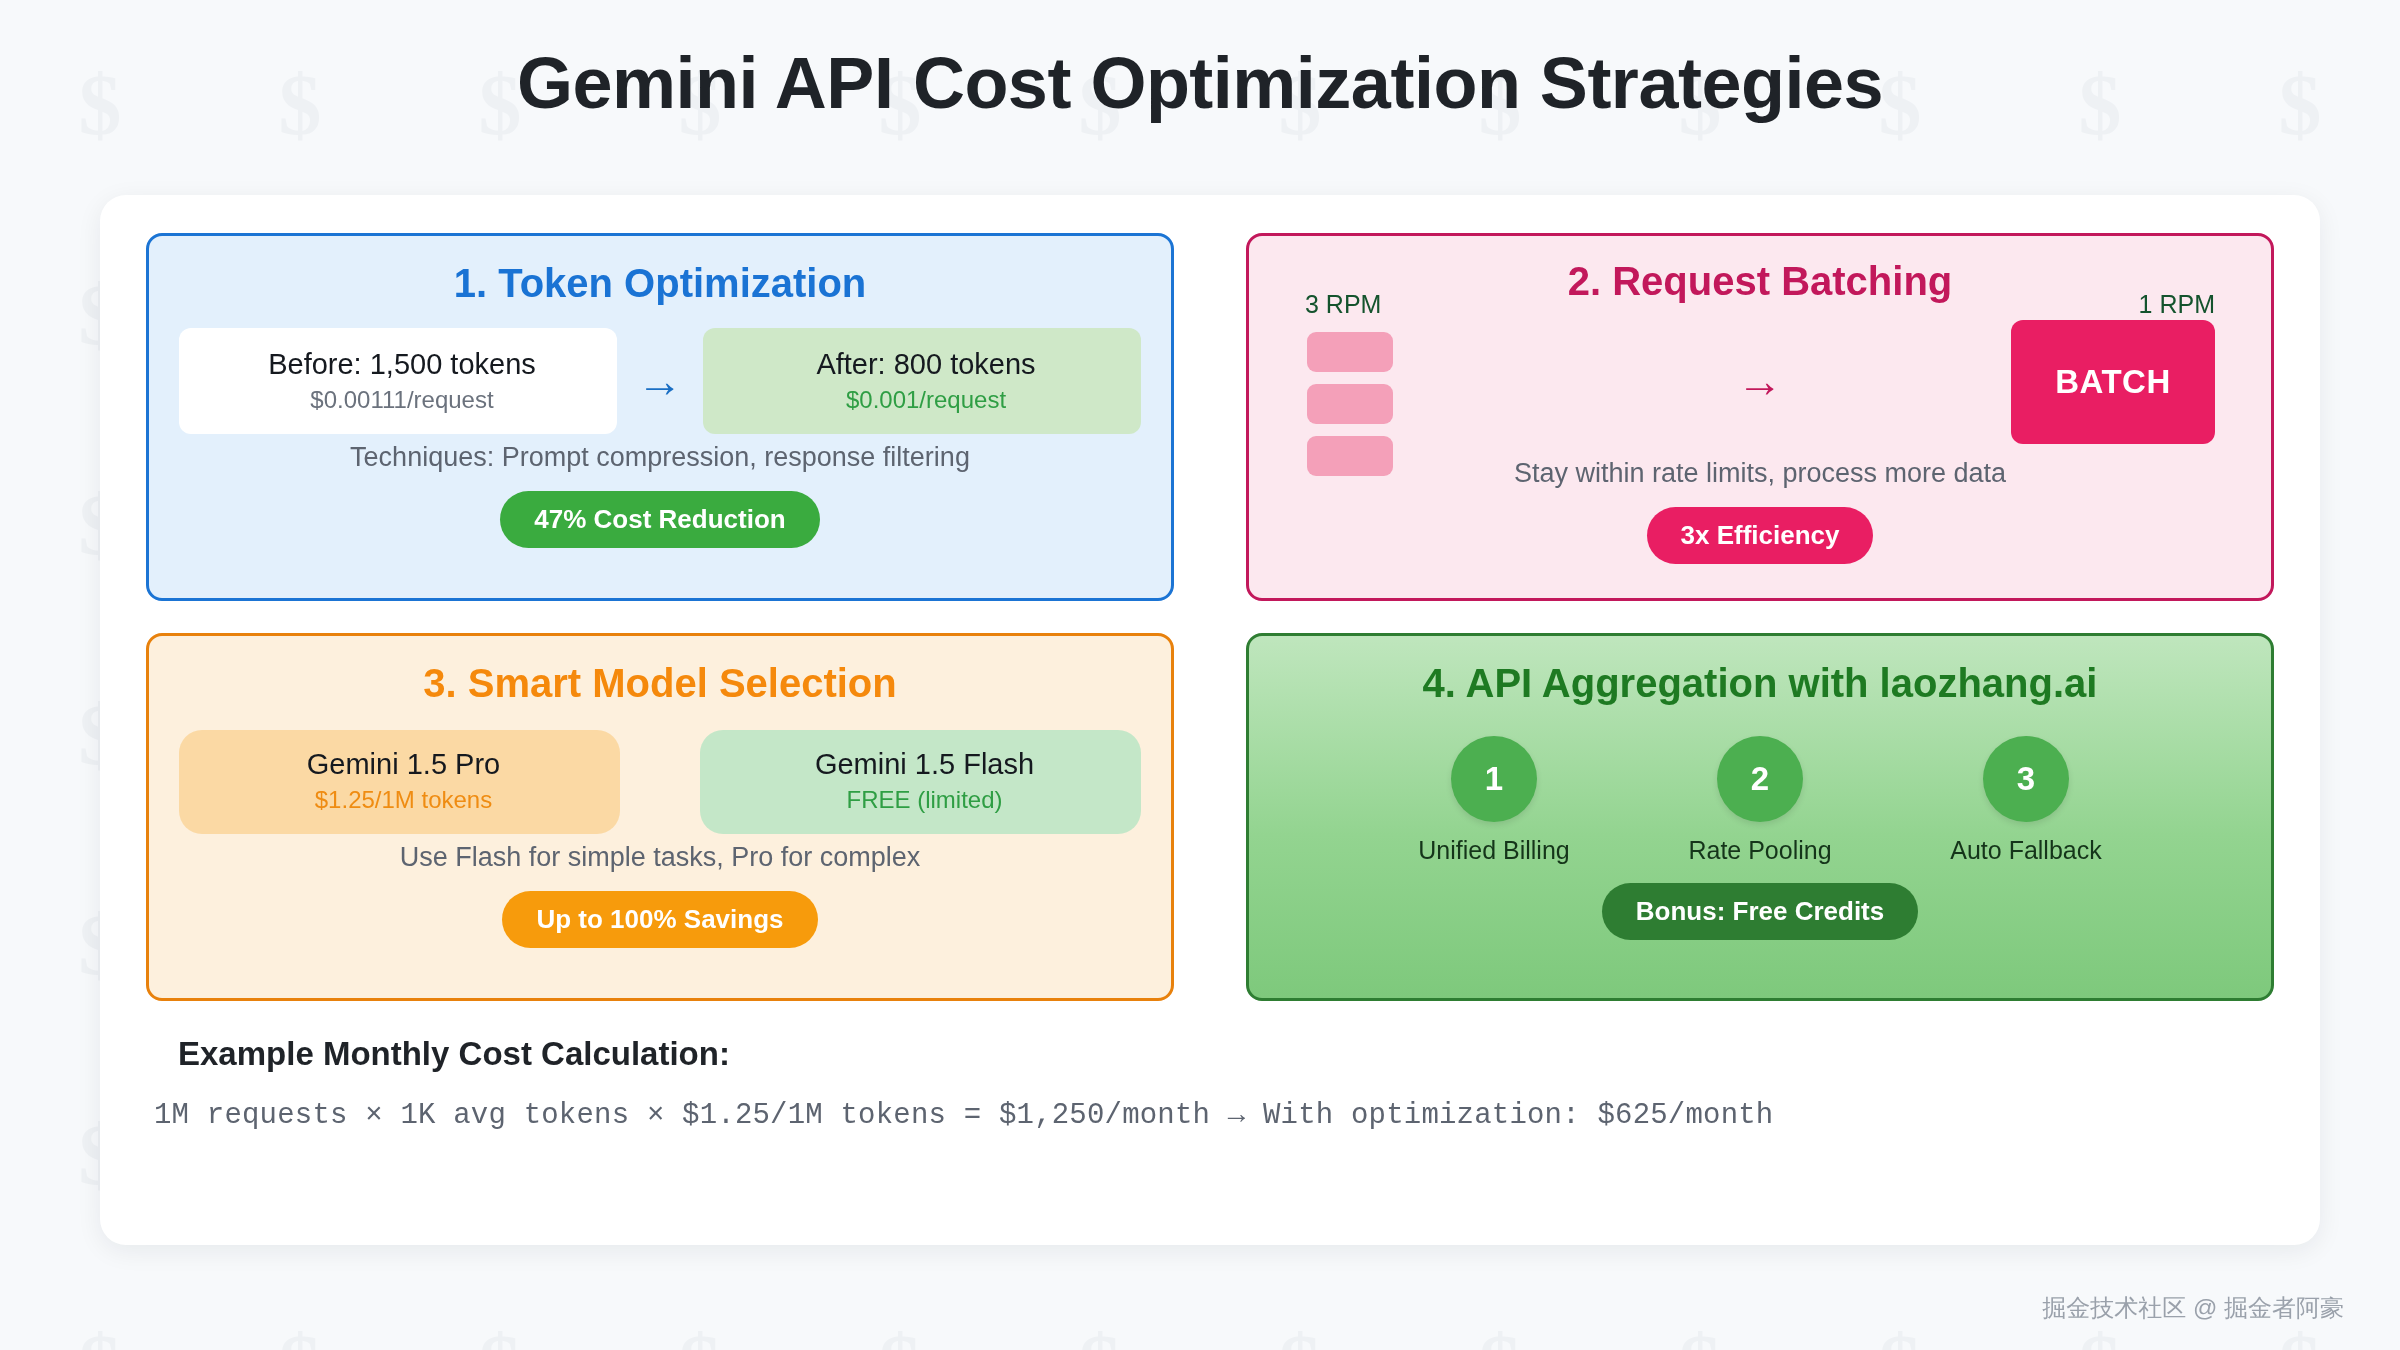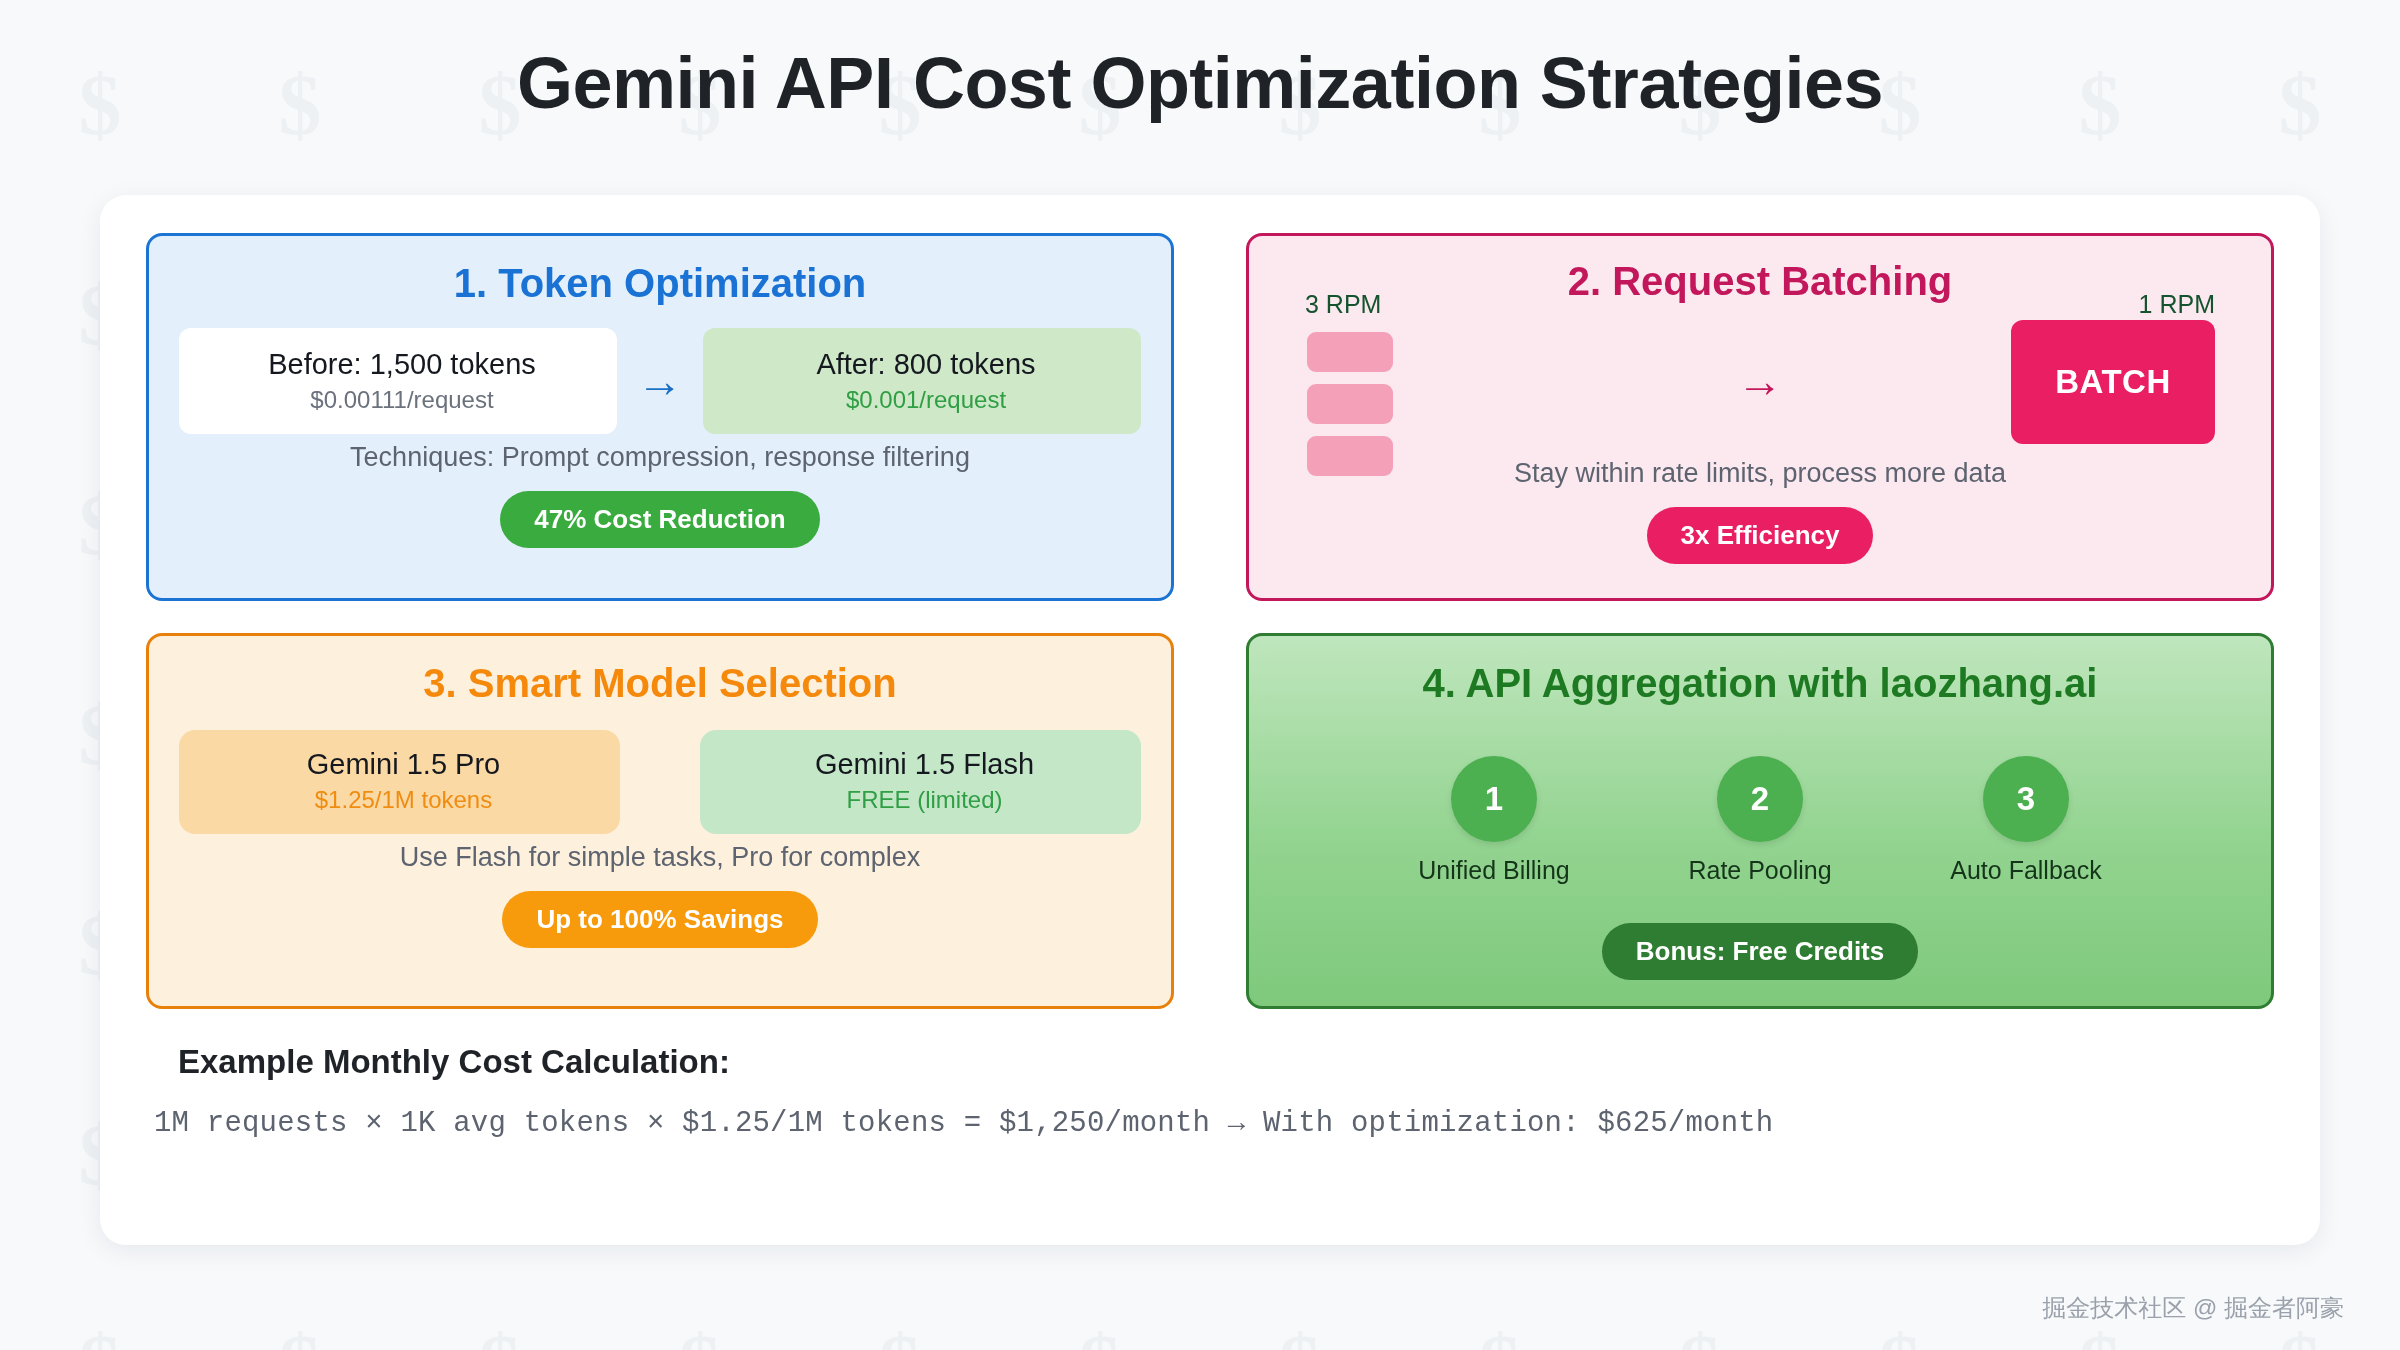--- a/index.html
+++ b/index.html
@@ -229,21 +229,21 @@
   .card-model .card-title { color: #f5890c; }
 
   .model-row {
     display: flex;
     gap: 80px;
     justify-content: center;
     margin-top: 16px;
   }
   .model-box {
     flex: 1 1 0;
-    border-radius: 16px;
+    border-radius: 23px;
     padding: 16px 4px 20px 12px;
     text-align: center;
   }
   .model-box.pro   { background: #fbd9a4; }
   .model-box.flash { background: #c4e7c8; }
   .model-name {
     font-size: 29px;
     color: #15191f;
     line-height: 1.25;
   }
@@ -251,21 +251,20 @@
   .model-box.pro   .model-price { color: #ef8c12; }
   .model-box.flash .model-price { color: #2f9e44; }
 
   .pill-orange { background: #f79b0c; }
 
   
   .card-agg {
     background: linear-gradient(180deg, #bfe6bd 0%, #93d490 55%, #7ec97c 100%);
     border-color: #2e7d32;
     min-height: 368px;
-    gap: 20px;
   }
   .card-agg .card-title { color: #1e7a22; }
 
   .agg-steps {
     display: flex;
     justify-content: center;
     gap: 86px;
     margin-top: 22px;
   }
   .agg-step { text-align: center; width: 180px; }

